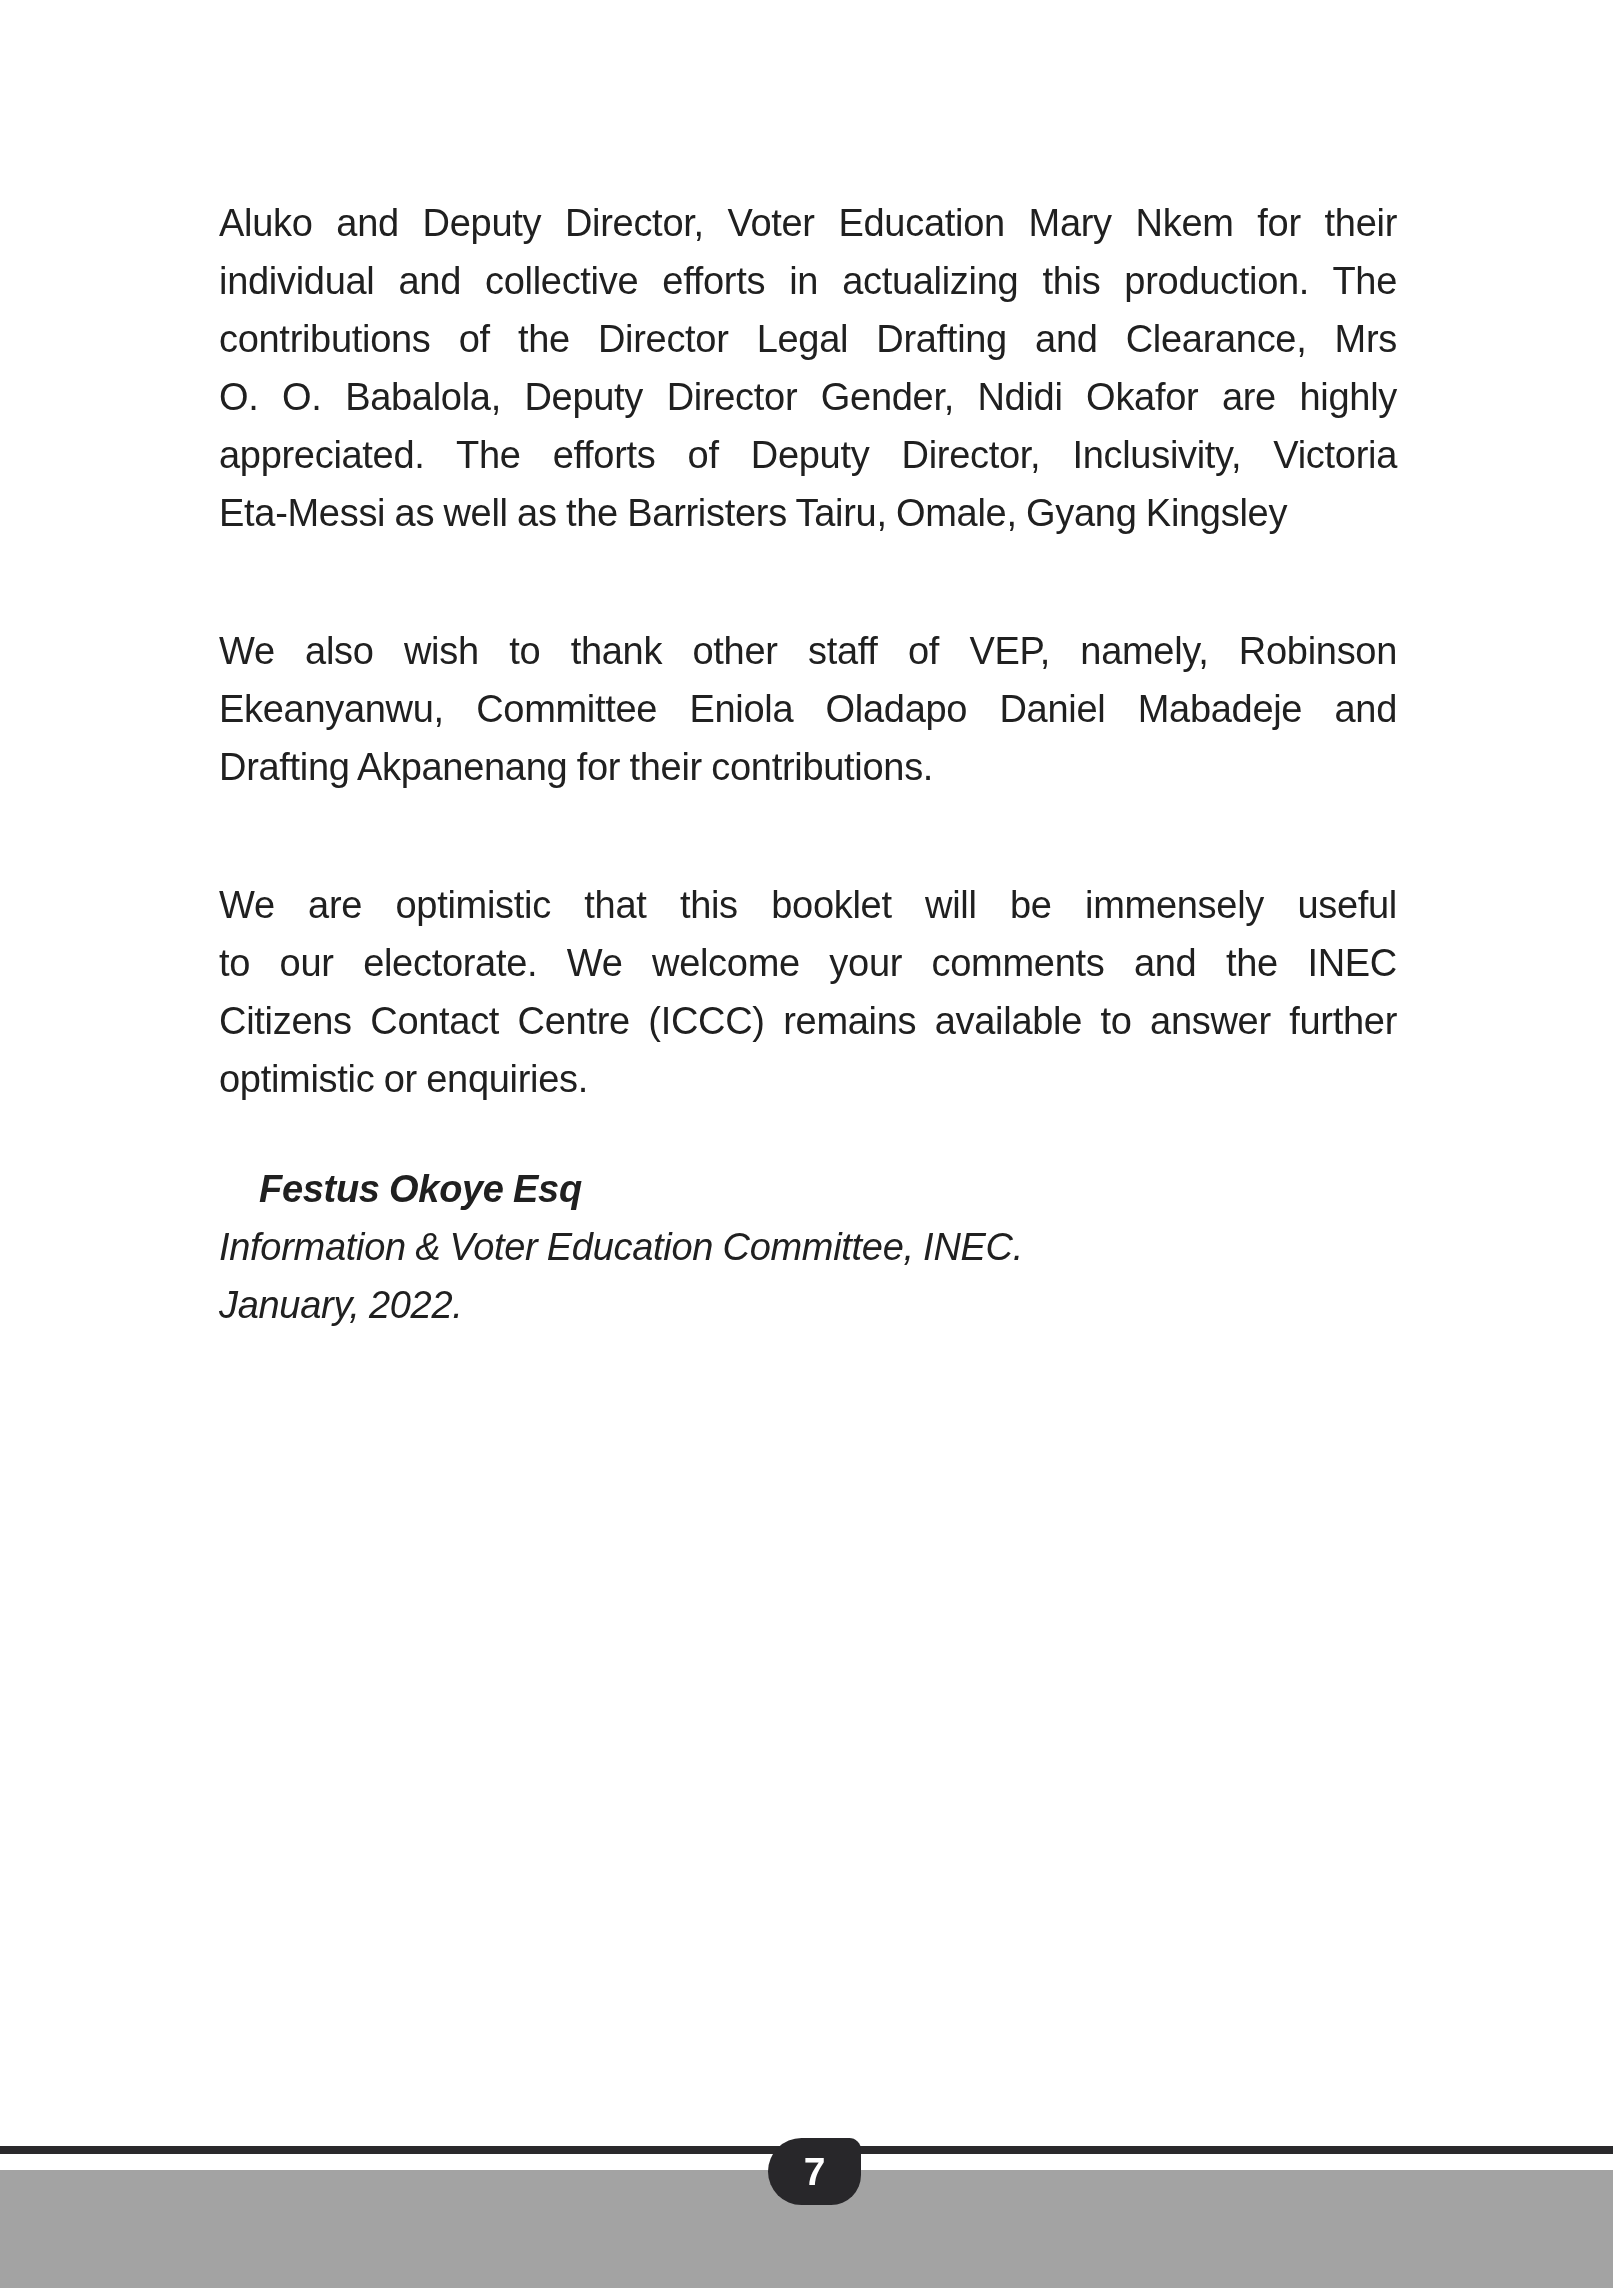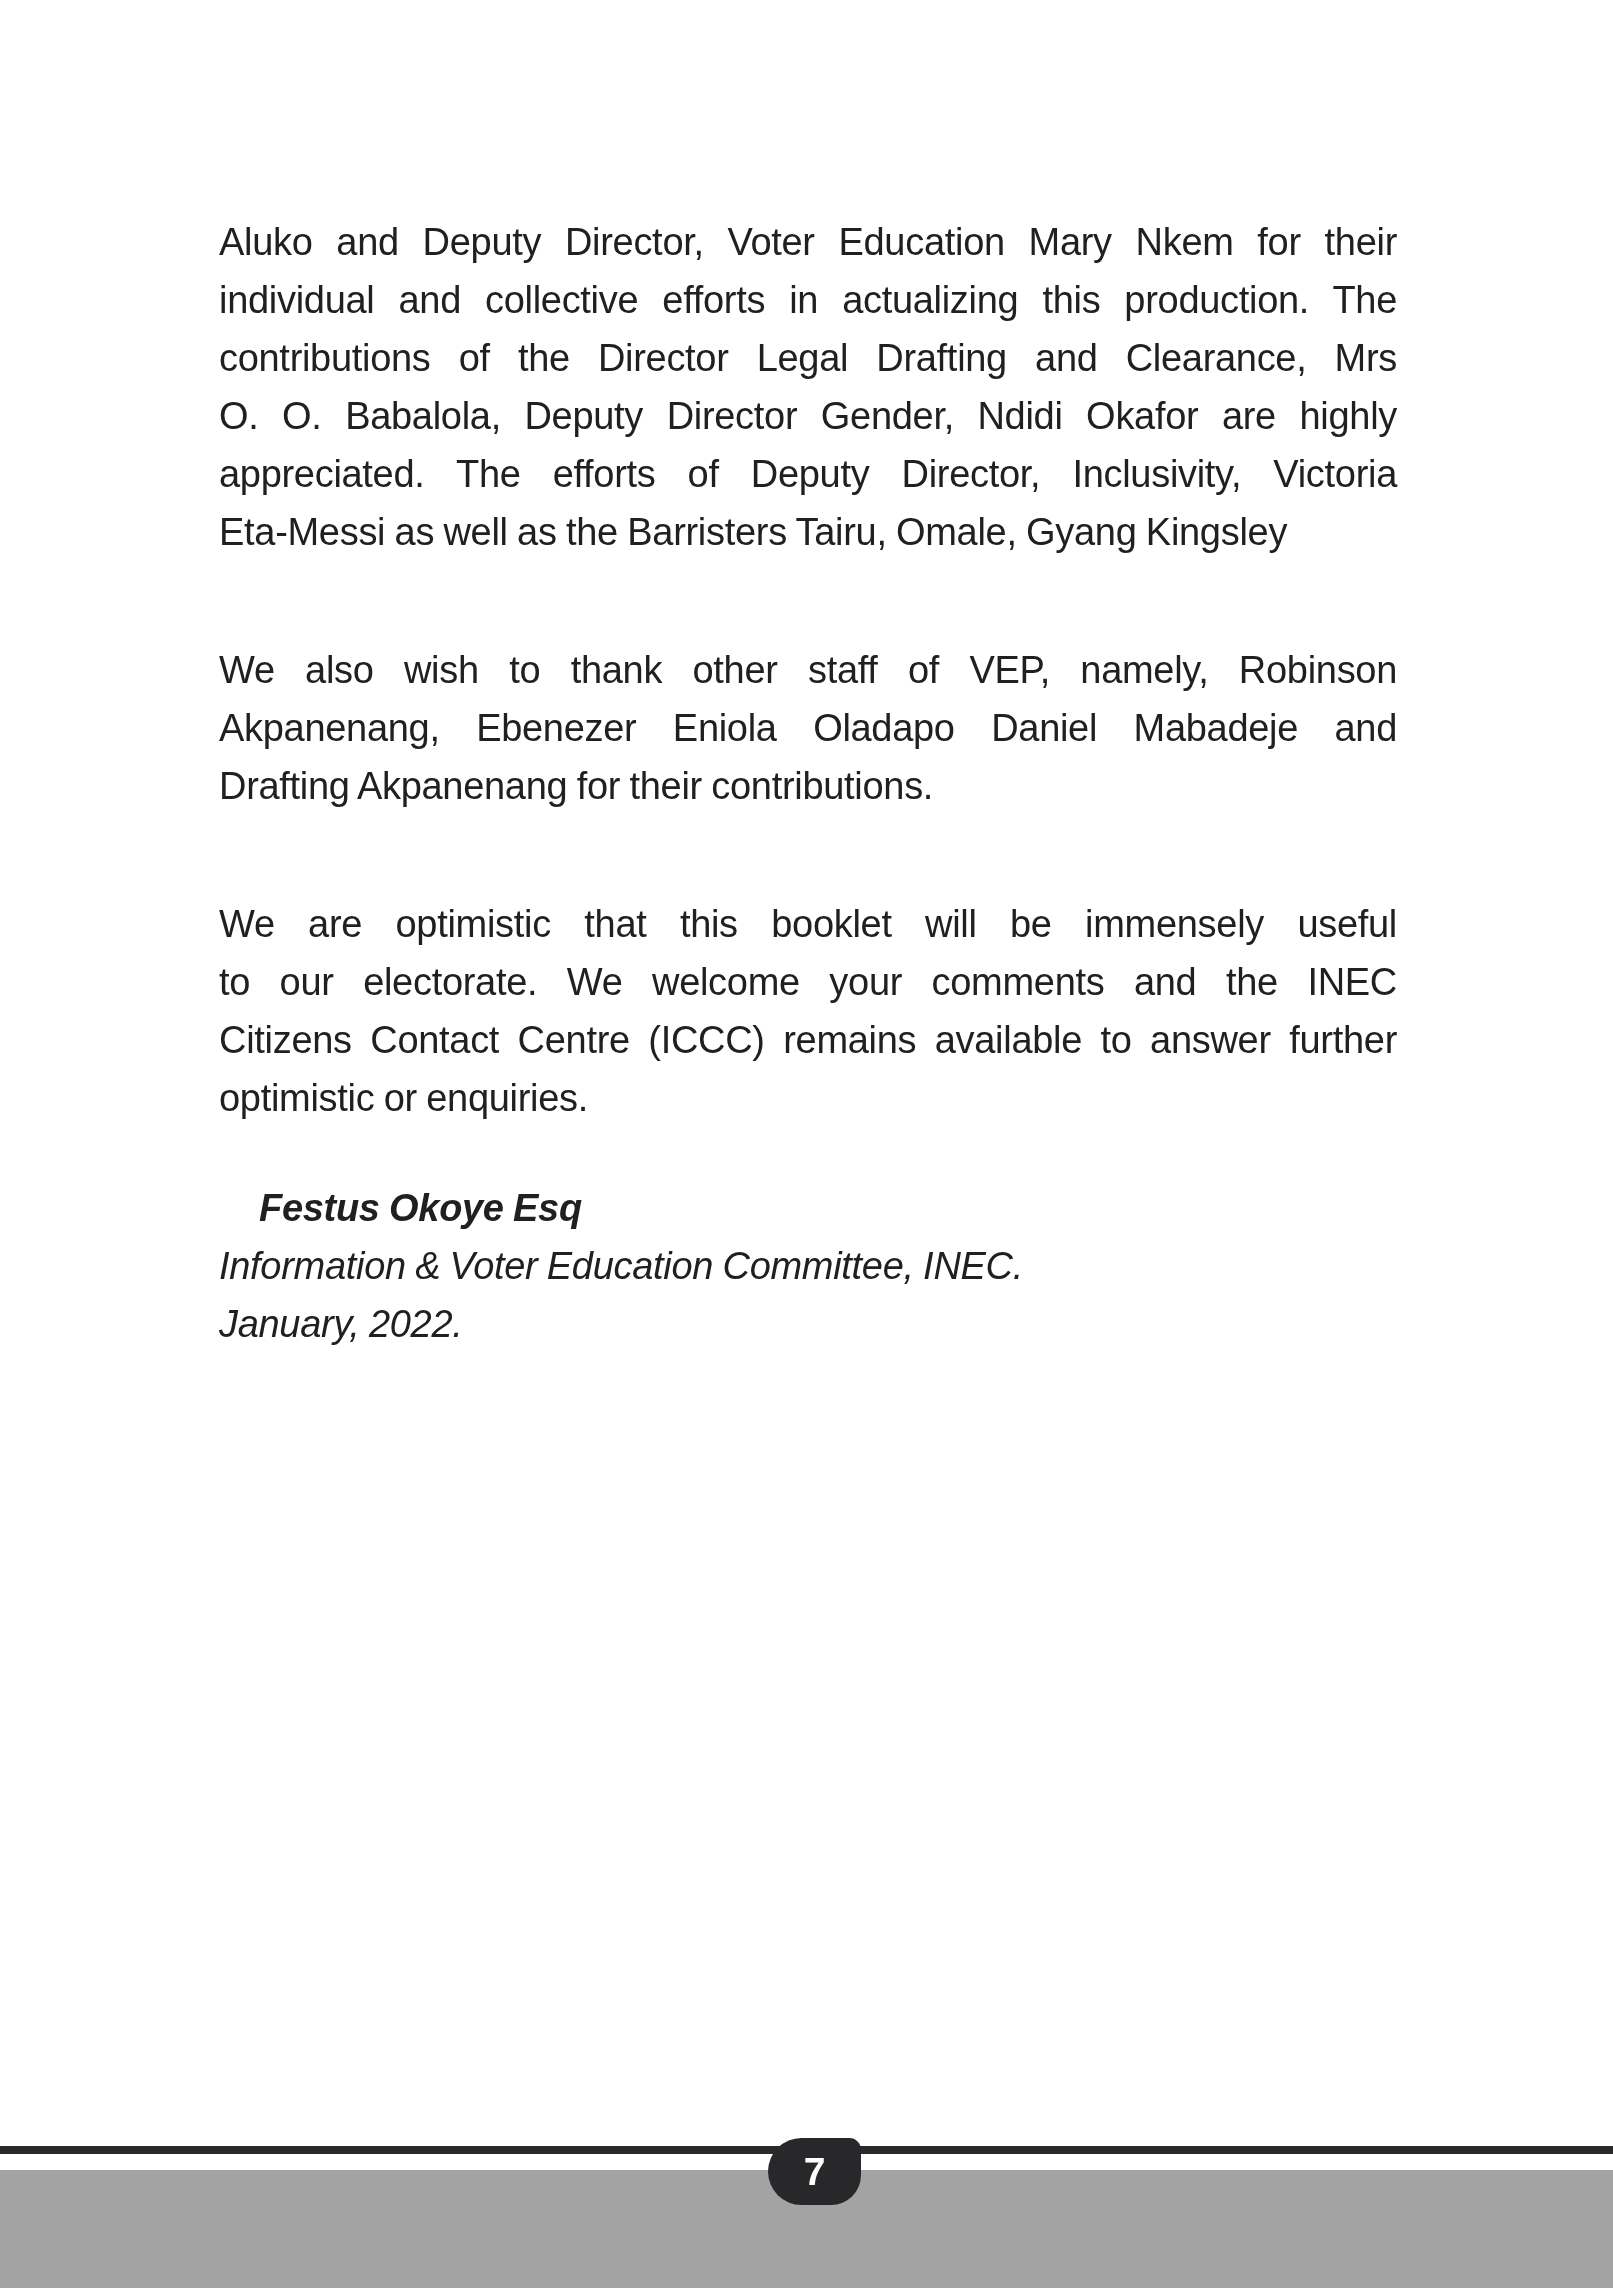--- a/index.html
+++ b/index.html
@@ -11,21 +11,21 @@
     position: relative;
     width: 1613px;
     height: 2289px;
     background: #ffffff;
     overflow: hidden;
     font-family: "Liberation Sans", "DejaVu Sans", sans-serif;
   }
   .content {
     position: absolute;
     left: 219px;
-    top: 213px;
+    top: 194px;
     width: 1178px;
     color: #202020;
     font-size: 38px;
     line-height: 58px;
     letter-spacing: -0.3px;
     word-spacing: -0.9px;
   }
   .para { margin: 0; }
   .para + .para { margin-top: 80px; }
   .para .line {
@@ -94,21 +94,21 @@
         <div class="line">appreciated. The efforts of Deputy Director, Inclusivity, Victoria</div>
 
         <div class="line">Eta-Messi as well as the Barristers Tairu, Omale, Gyang Kingsley</div>
 
       </div>
 
     <div class="para">
 
         <div class="line">We also wish to thank other staff of VEP, namely, Robinson</div>
 
-        <div class="line">Akpanenang, Ebenezer Eniola Oladapo Daniel Mabadeje and</div>
+        <div class="line">Ekeanyanwu, Committee Eniola Oladapo Daniel Mabadeje and</div>
 
         <div class="line">Drafting Akpanenang for their contributions.</div>
       </div>
 
     <div class="para">
 
         <div class="line">We are optimistic that this booklet will be immensely useful</div>
 
         <div class="line">to our electorate. We welcome your comments and the INEC</div>
 

